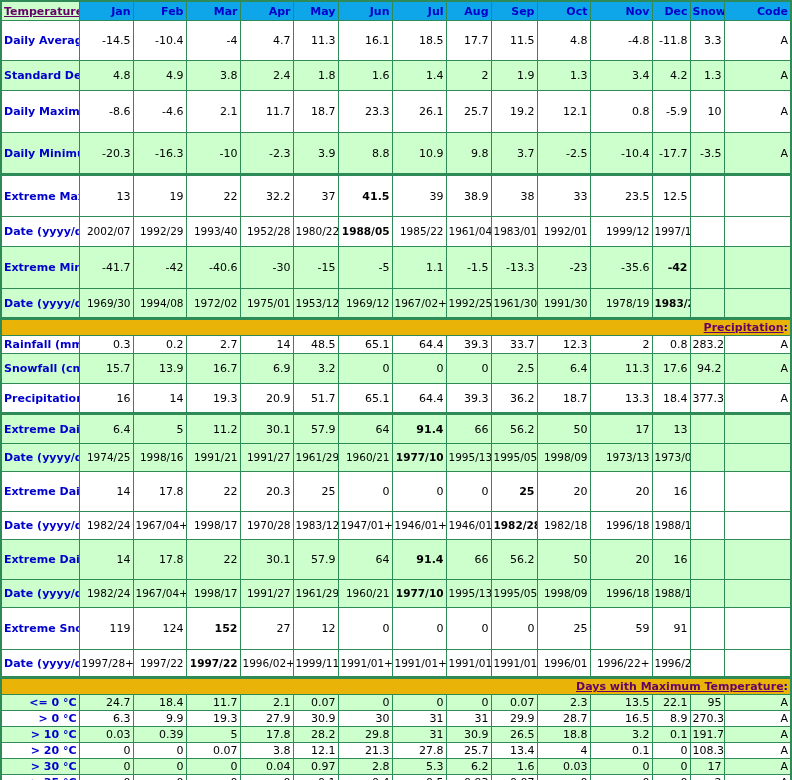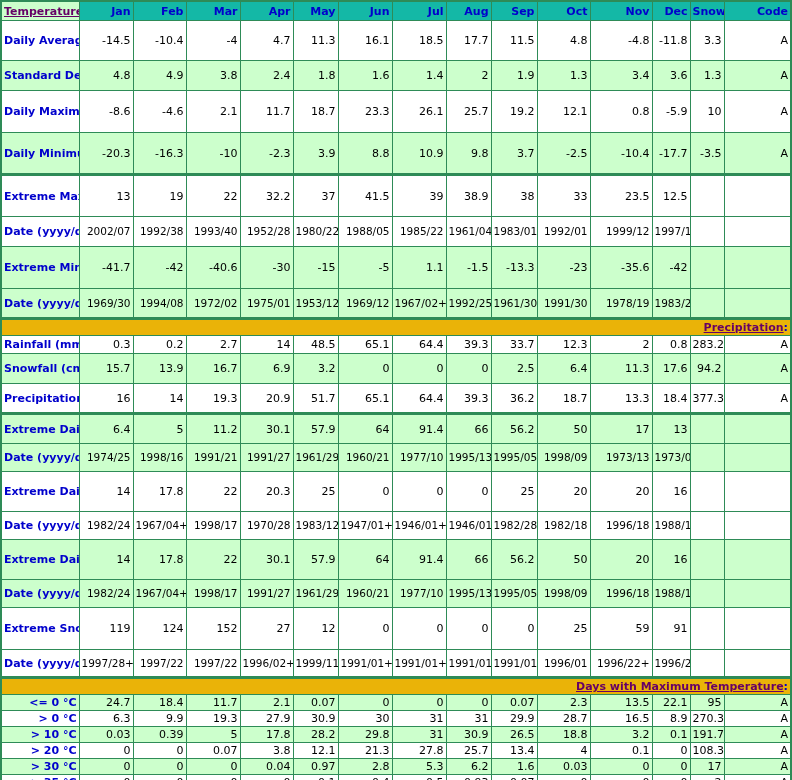--- a/index.html
+++ b/index.html
@@ -16,21 +16,21 @@
   table.climate td, table.climate th {
     border: 1px solid #2e8b57;
     padding: 1px 2px;
     text-align: right;
     vertical-align: middle;
     line-height: 13px;
     overflow: hidden;
     white-space: nowrap;
   }
   th.colhead {
-    background: #14b8a6;
+    background: #0ea5e9;
     color: #0000cc;
     font-weight: bold;
     text-align: center;
     height: 16px;
   }
   th.rowhead {
     text-align: left;
     color: #0000cc;
     font-weight: bold;
     white-space: normal;
@@ -44,21 +44,21 @@
   }
   .section-link {
     color: #660066;
     text-decoration: underline;
   }
   tr.g td, tr.g th { background: #ccffcc; }
   tr.w td, tr.w th { background: #ffffff; }
   tr.section-row th, tr.section-row td { background: #eab308; }
   tr.topsep td, tr.topsep th { border-top: 3px solid #2e8b57; }
   td.code { text-align: right; }
-  td.b { font-weight: normal; }
+  td.b { font-weight: bold; }
   td.date { font-size: 10.5px; }
 </style>
 </head>
 <body>
 
 <table class="climate">
   <colgroup>
     <col style="width:78px">
     <col style="width:54px">
       <col style="width:53px">
@@ -117,21 +117,21 @@
         <td>4.9</td>
         <td>3.8</td>
         <td>2.4</td>
         <td>1.8</td>
         <td>1.6</td>
         <td>1.4</td>
         <td>2</td>
         <td>1.9</td>
         <td>1.3</td>
         <td>3.4</td>
-        <td>3.6</td>
+        <td>4.2</td>
         <td>1.3</td>
         <td class="code">A</td>
       </tr>
       <tr class="w" style="height: 42px;">
         <th class="rowhead">Daily Maximum (°C)</th>
         <td>-8.6</td>
         <td>-4.6</td>
         <td>2.1</td>
         <td>11.7</td>
         <td>18.7</td>
@@ -175,21 +175,21 @@
         <td>38</td>
         <td>33</td>
         <td>23.5</td>
         <td>12.5</td>
         <td></td>
         <td class="code"></td>
       </tr>
       <tr class="w" style="height: 30px;">
         <th class="rowhead">Date (yyyy/dd)</th>
         <td class="date">2002/07</td>
-        <td class="date">1992/38</td>
+        <td class="date">1992/29</td>
         <td class="date">1993/40</td>
         <td class="date">1952/28</td>
         <td class="date">1980/22</td>
         <td class="b date">1988/05</td>
         <td class="date">1985/22</td>
         <td class="date">1961/04</td>
         <td class="date">1983/01</td>
         <td class="date">1992/01</td>
         <td class="date">1999/12</td>
         <td class="date">1997/14</td>

